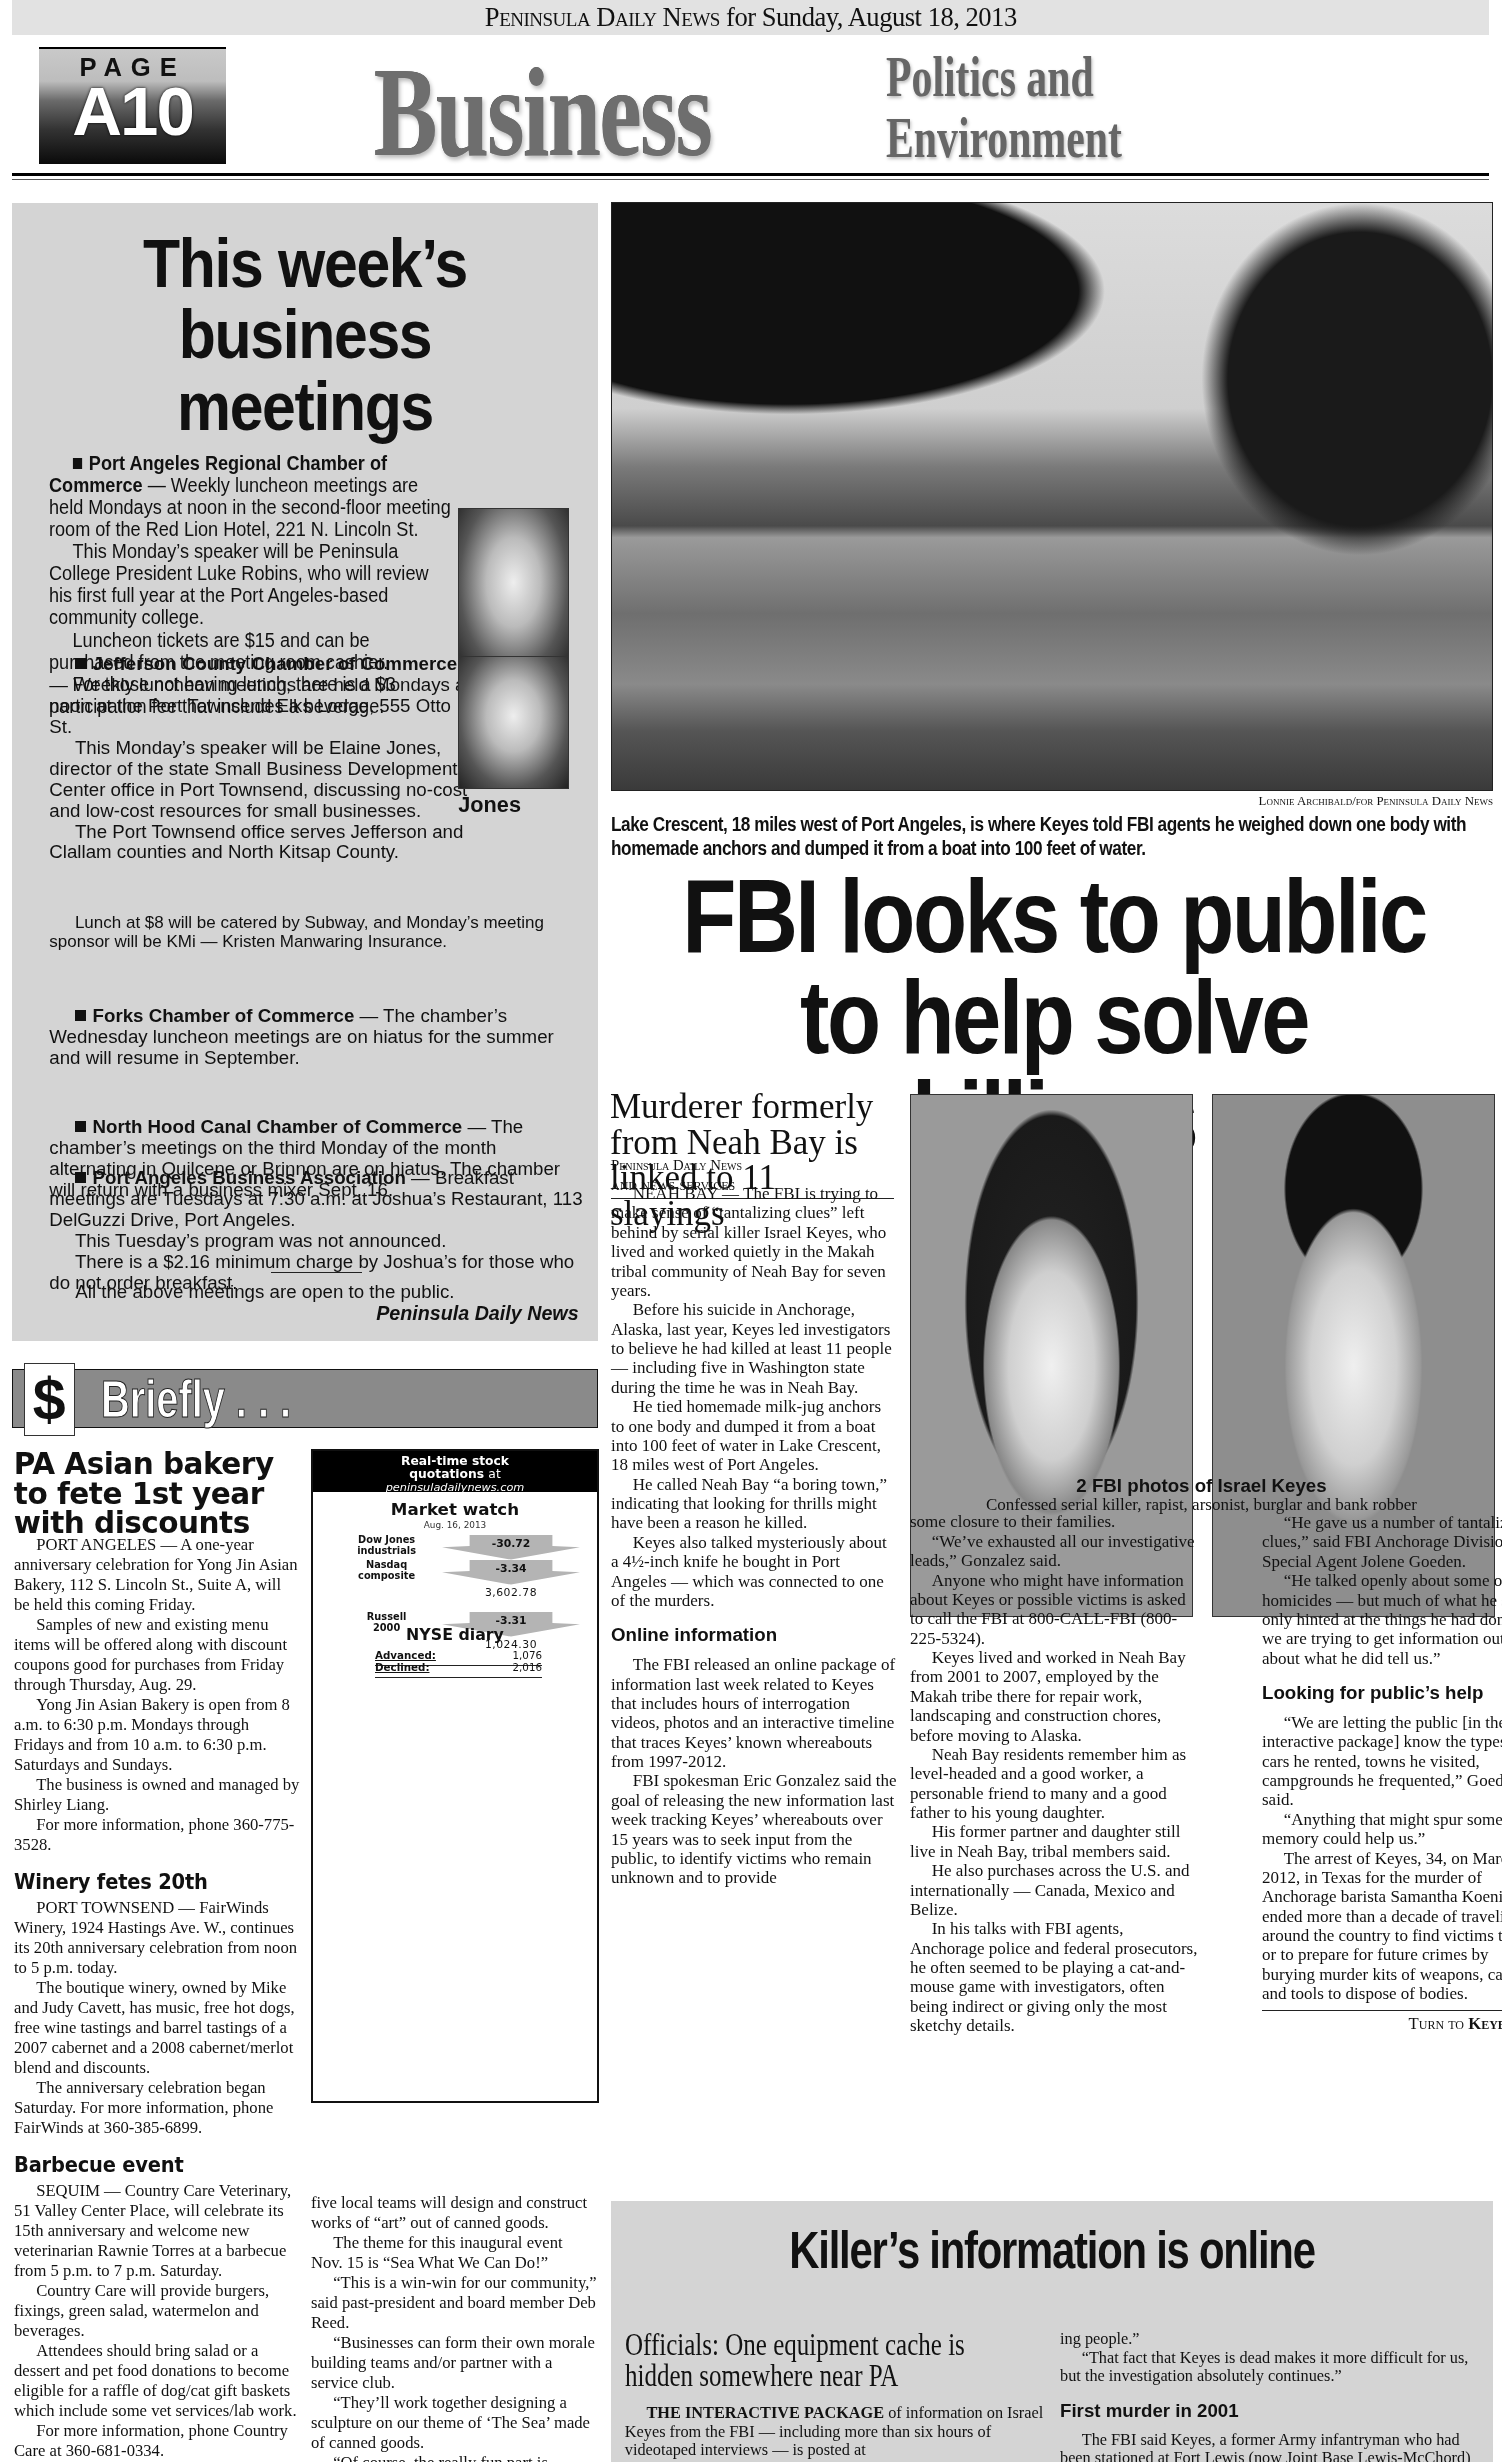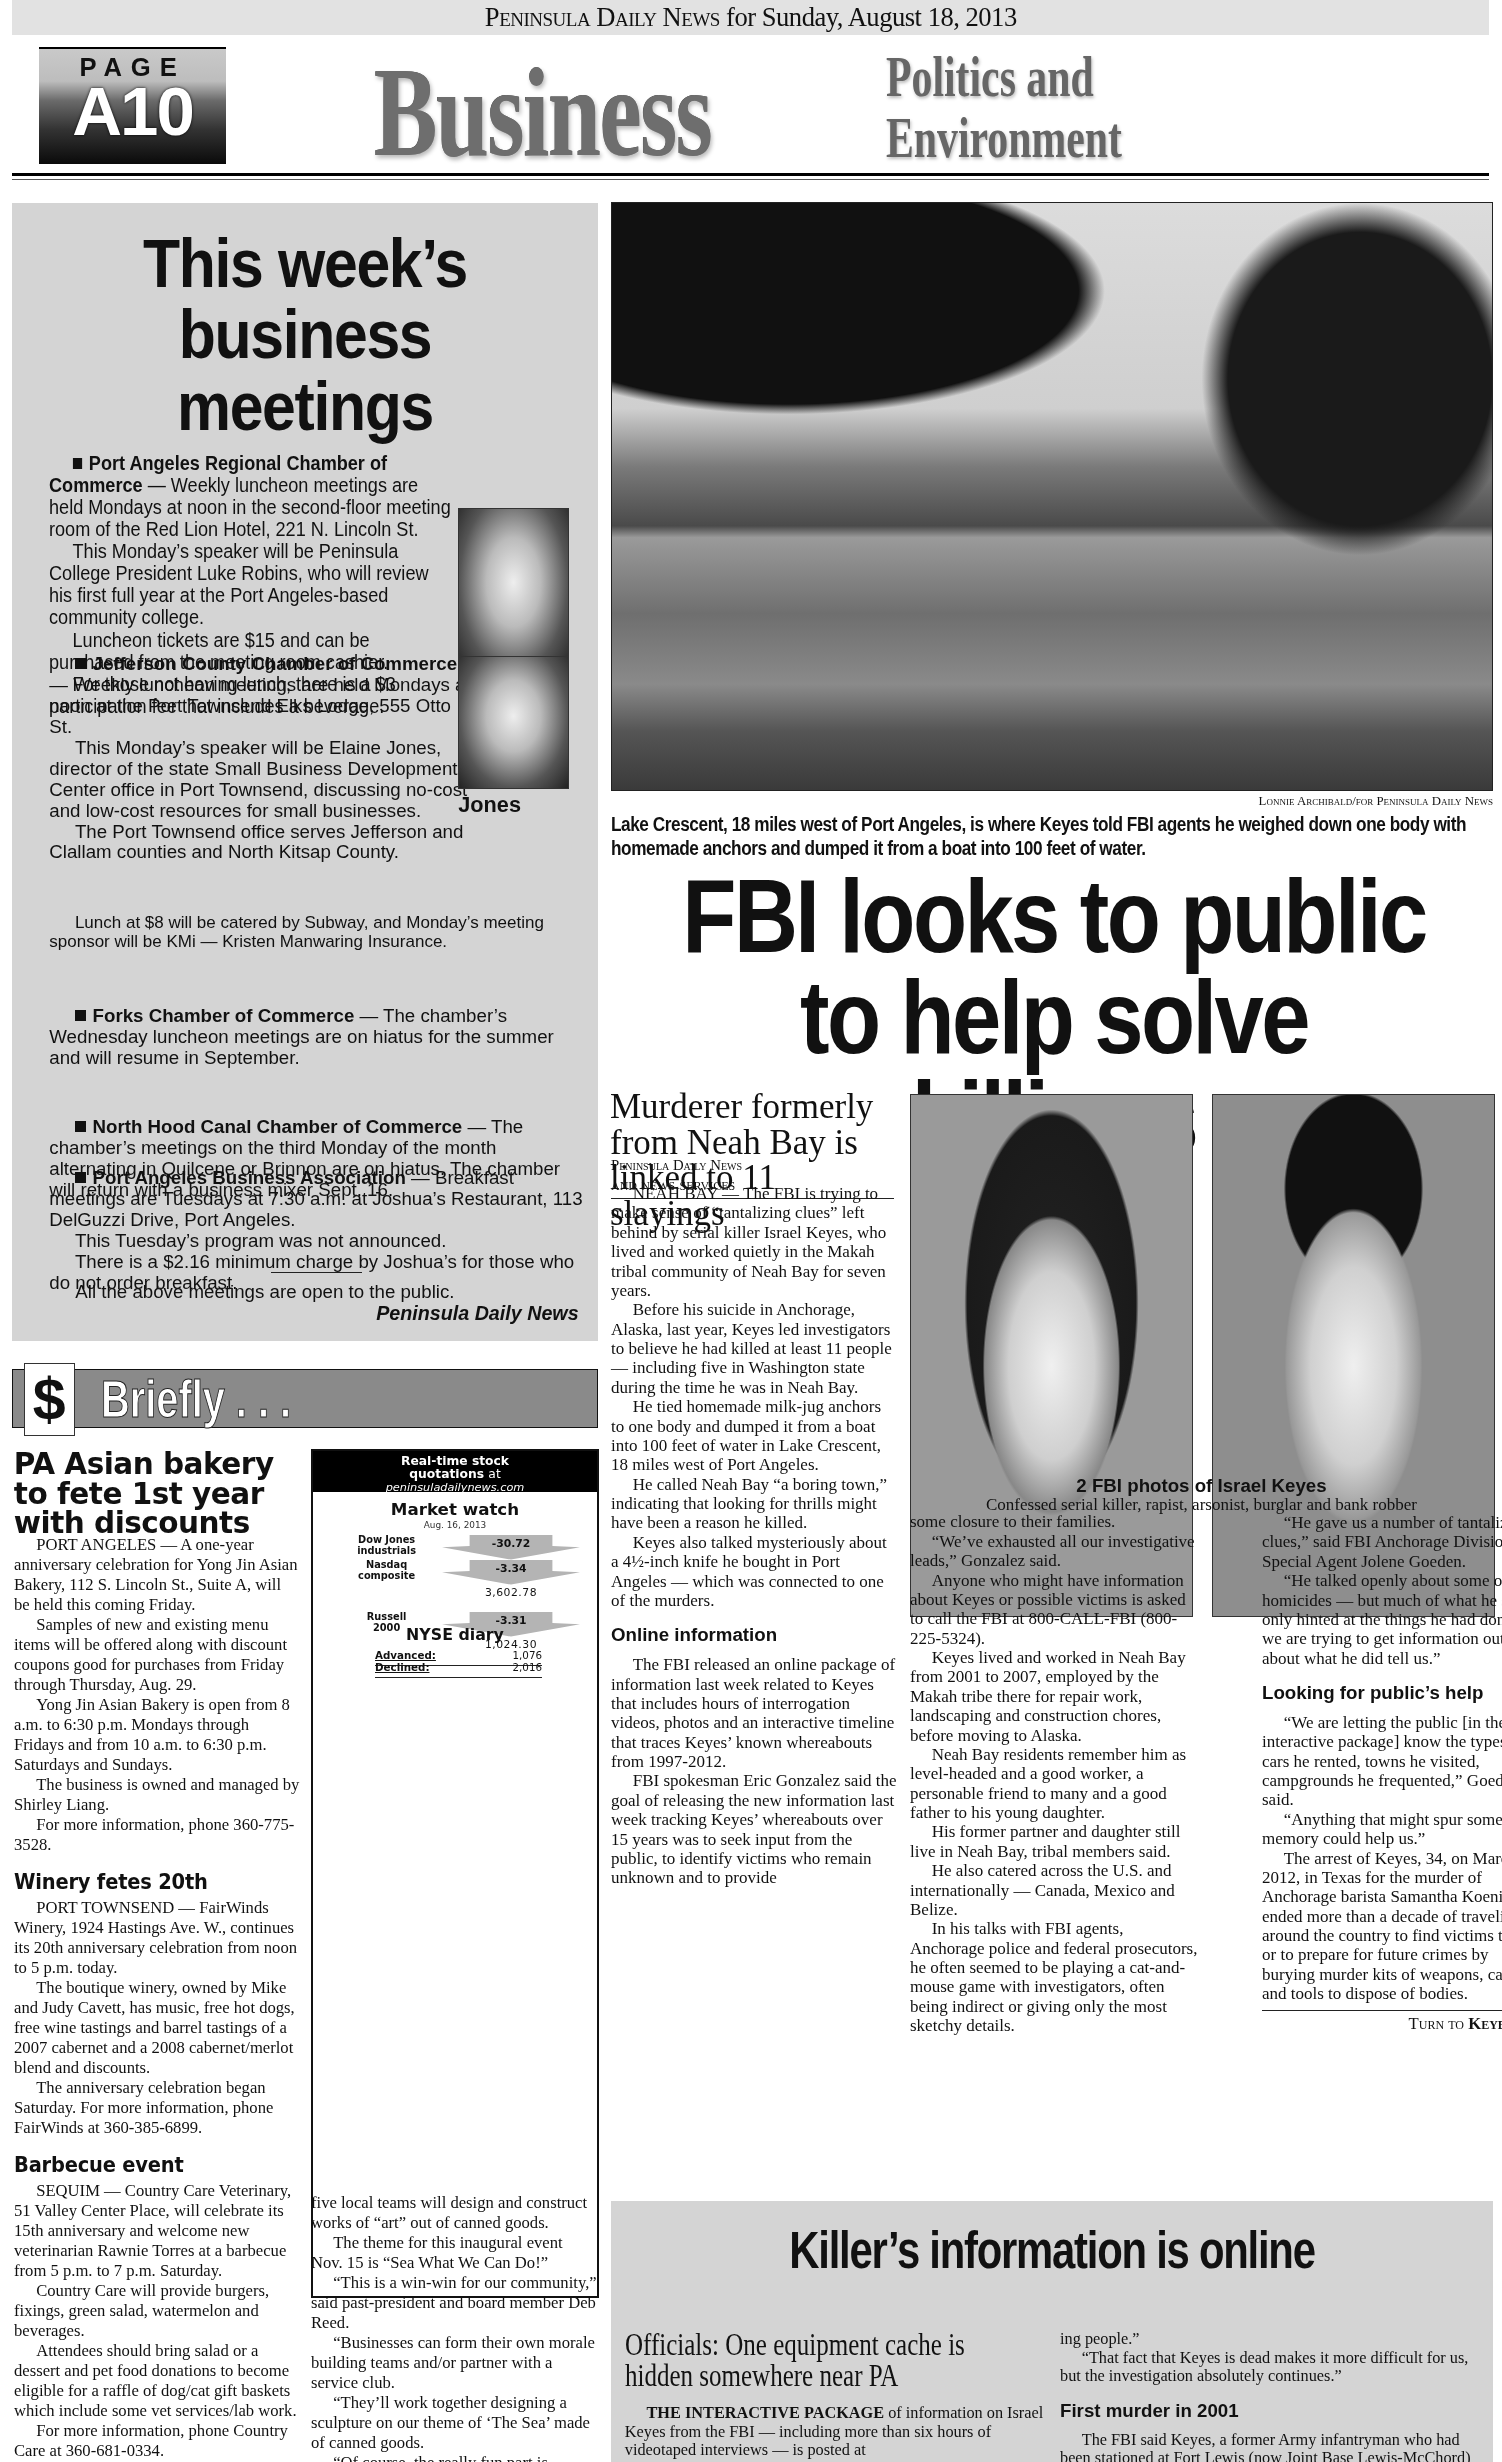--- a/index.html
+++ b/index.html
@@ -87,21 +87,21 @@
   .briefly-word { left: 101px; top: 1370px; font-family: "Liberation Sans", sans-serif; font-weight: bold;
     font-size: 51px; color: #fff; -webkit-text-stroke: 1px #222; transform: scaleX(0.78); transform-origin: left top; }
 
   .bhead { font-family: "DejaVu Sans", sans-serif; font-weight: bold; font-size: 29.5px; line-height: 1.0; letter-spacing: -0.5px; }
   .bsub { font-family: "DejaVu Sans", sans-serif; font-weight: bold; font-size: 20.7px; margin: 16.7px 0 3px; letter-spacing: -0.2px; }
   .bbody { font-family: "Liberation Serif", serif; font-size: 17.7px; line-height: 1.13; }
   .bbody p { text-indent: 23.6px; }
   .bbody p.noind { text-indent: 0; }
 
   
-  .stockbox { left: 311px; top: 1449px; width: 288px; height: 849px; border: 2px solid #111; background: #fff; }
+  .stockbox { left: 311px; top: 1449px; width: 288px; height: 654px; border: 2px solid #111; background: #fff; }
   .stockhead { position: absolute; left: 0; top: 0; width: 100%; height: 39px; background: #000; color: #fff;
     text-align: center; font-family: "DejaVu Sans", sans-serif; padding-top: 3.9px; }
   .stockhead .l1 { font-weight: bold; font-size: 12.3px; line-height: 1.05; }
   .stockhead .l3 { font-style: italic; font-size: 11.3px; }
   .mw-title { position: absolute; top: 48px; width: 100%; text-align: center; font-family: "DejaVu Sans", sans-serif;
     font-weight: bold; font-size: 16.7px; }
   .mw-date { position: absolute; top: 69px; width: 100%; text-align: center; font-family: "DejaVu Sans", sans-serif; font-size: 8.9px; color: #333; }
   .idx { position: absolute; left: 0; width: 100%; height: 66px; }
   .idx .name { position: absolute; left: 24.6px; width: 98px; text-align: center; font-family: "DejaVu Sans", sans-serif;
     font-weight: bold; font-size: 9.8px; line-height: 1.1; }
@@ -215,21 +215,21 @@
 <div class="abs facecap" style="left:906px; top:1475px; width:591px;">2 FBI photos of Israel Keyes</div>
 <div class="abs facecap2" style="left:906px; top:1495px; width:591px;">Confessed serial killer, rapist, arsonist, burglar and bank robber</div>
 
 <div class="abs body" style="left:910px; top:1482px; width:288px; top:1483px; padding-top:9.8px;">
   <p class="noind" style="margin-top:19.7px;">some closure to their families.</p>
   <p>“We’ve exhausted all our investigative leads,” Gonzalez said.</p>
   <p>Anyone who might have information about Keyes or possible victims is asked to call the FBI at 800-CALL-FBI (800-225-5324).</p>
   <p>Keyes lived and worked in Neah Bay from 2001 to 2007, employed by the Makah tribe there for repair work, landscaping and construction chores, before moving to Alaska.</p>
   <p>Neah Bay residents remember him as level-headed and a good worker, a personable friend to many and a good father to his young daughter.</p>
   <p>His former partner and daughter still live in Neah Bay, tribal members said.</p>
-  <p>He also catered across the U.S. and internationally — Canada, Mexico and Belize.</p>
+  <p>He also purchases across the U.S. and internationally — Canada, Mexico and Belize.</p>
   <p>In his talks with FBI agents, Anchorage police and federal prosecutors, he often seemed to be playing a cat-and-mouse game with investigators, often being indirect or giving only the most sketchy details.</p>
 </div>
 
 <div class="abs body" style="left:1262px; top:1513px; width:283px;">
   <p>“He gave us a number of tantalizing clues,” said FBI Anchorage Division Special Agent Jolene Goeden.</p>
   <p>“He talked openly about some of the homicides — but much of what he said only hinted at the things he had done. So we are trying to get information out there about what he did tell us.”</p>
   <div class="crosshead">Looking for public’s help</div>
   <p>“We are letting the public [in the interactive package] know the types of cars he rented, towns he visited, campgrounds he frequented,” Goeden said.</p>
   <p>“Anything that might spur someone’s memory could help us.”</p>
   <p>The arrest of Keyes, 34, on March 12, 2012, in Texas for the murder of Anchorage barista Samantha Koenig ended more than a decade of traveling around the country to find victims to kill or to prepare for future crimes by burying murder kits of weapons, cash and tools to dispose of bodies.</p>

